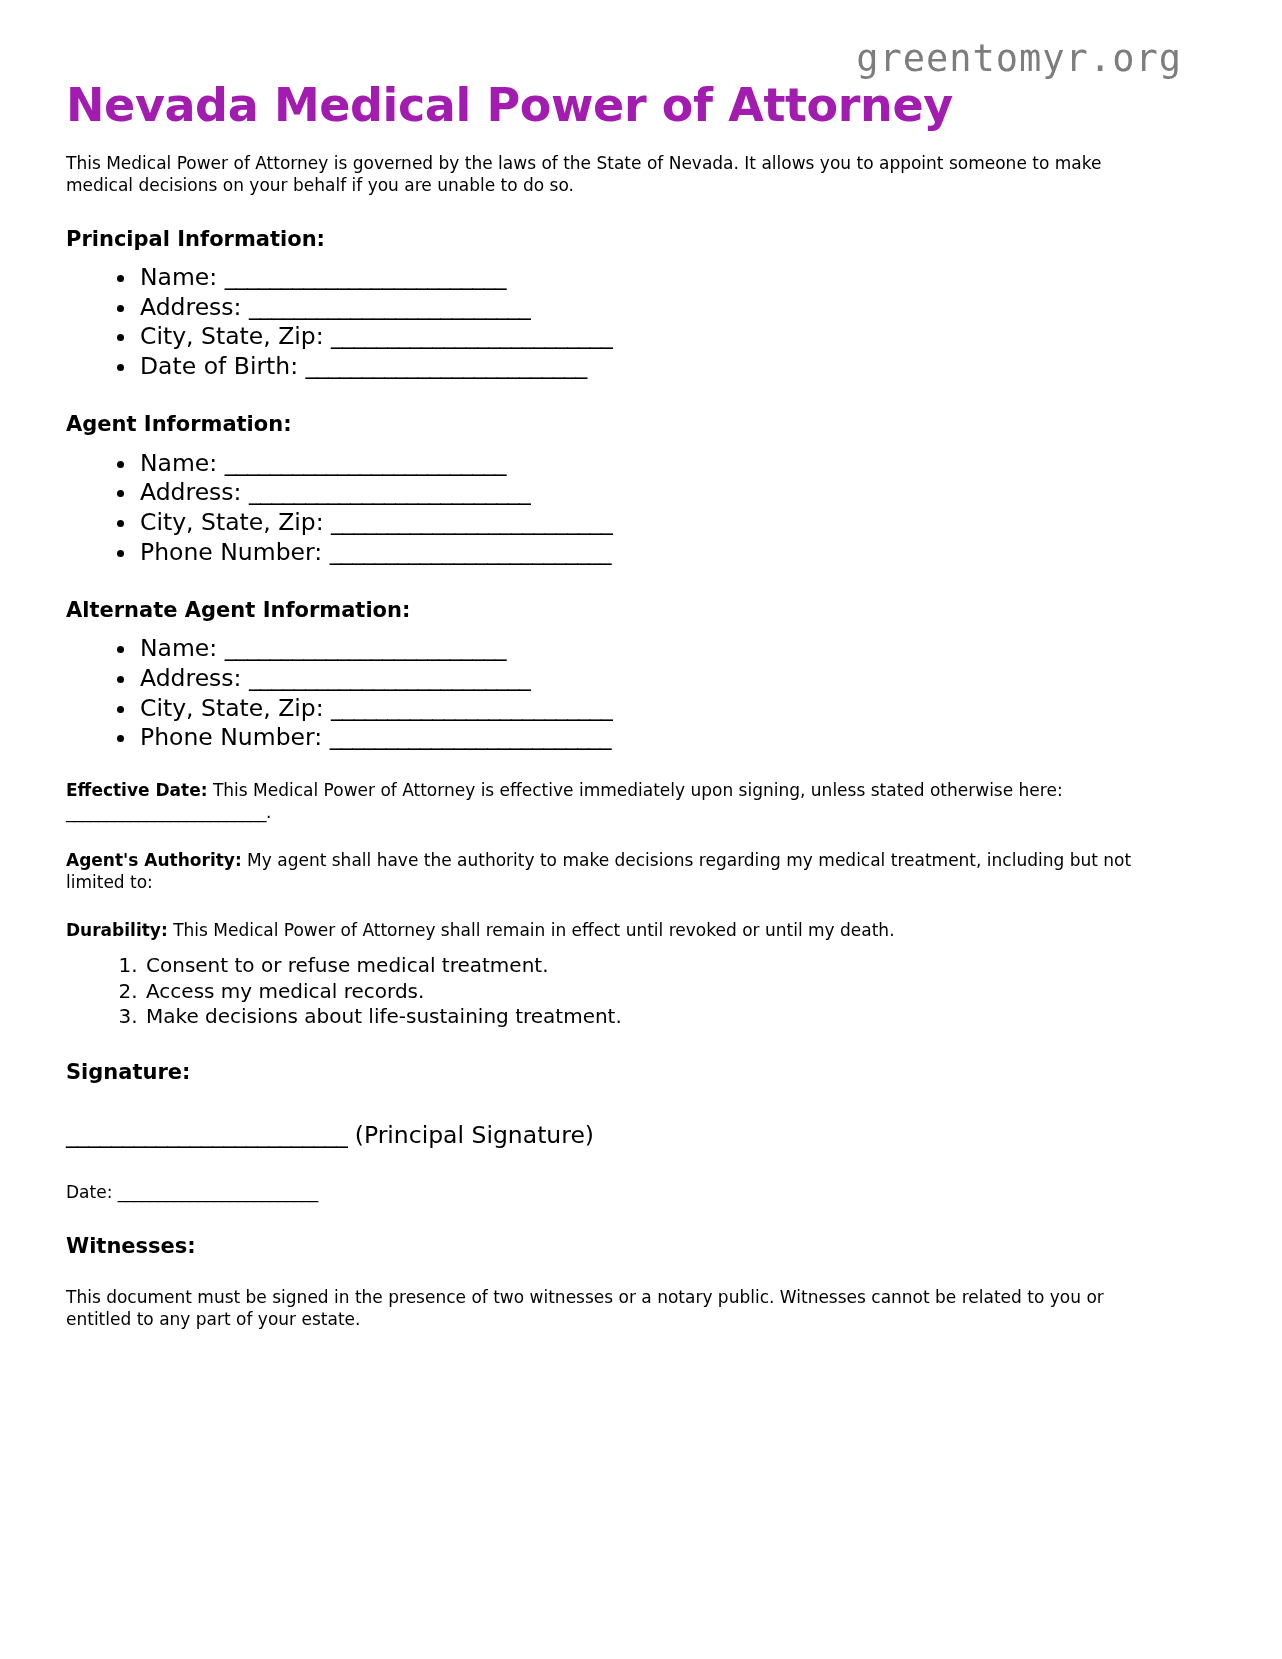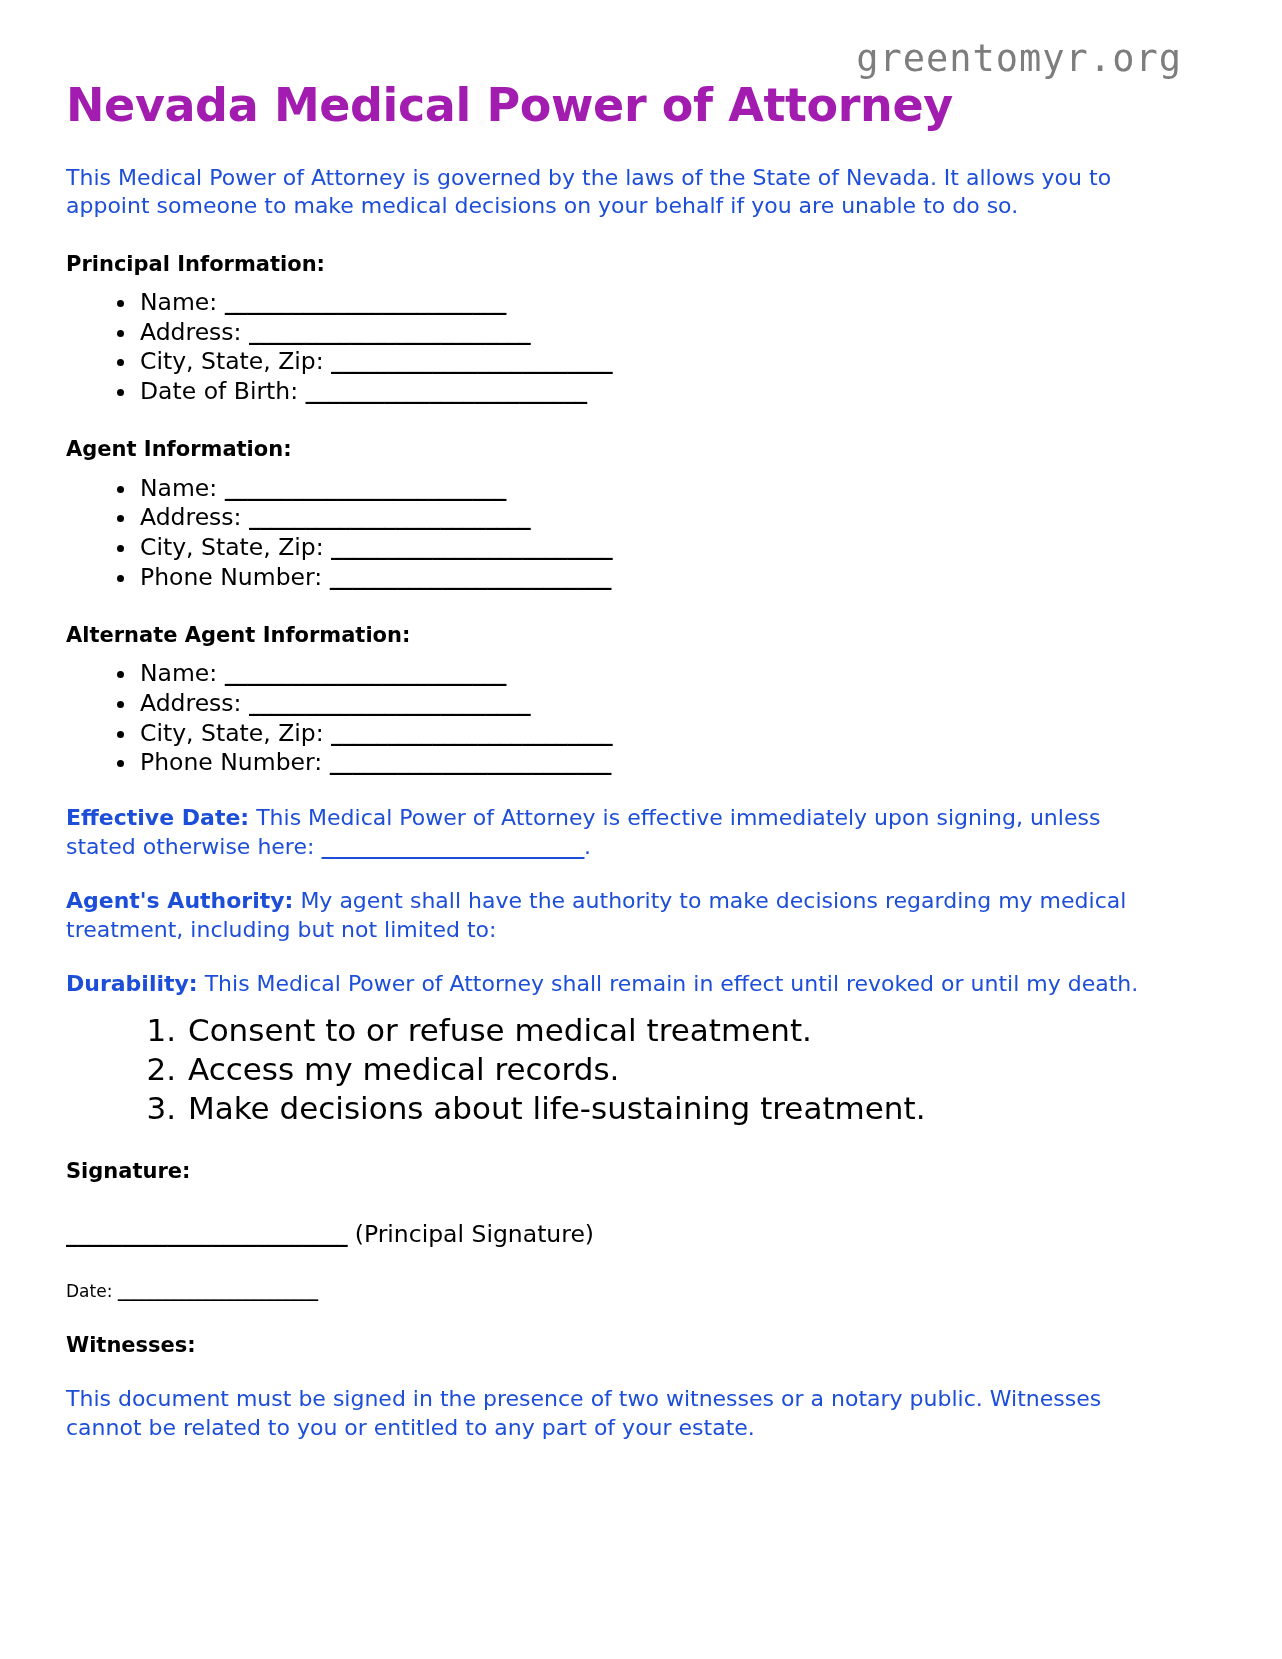--- a/index.html
+++ b/index.html
@@ -36,25 +36,25 @@
   h1.doc-title {
     margin: 0;
     padding-top: 80px;
     font-size: 46px;
     font-weight: bold;
     letter-spacing: -0.4px;
     line-height: 1.12;
     color: #a21caf;
   }
   p.para {
-    margin: 32px 0 0 0;
-    font-size: 22px;
+    margin: 20px 0 0 0;
+    font-size: 17px;
     line-height: 1.30;
     max-width: 1078px;
-    color: #1d4ed8;
+    color: #000000;
   }
   p.para.tight {
     margin-top: 26px;
   }
   h2.section {
     margin: 30px 0 0 0;
     font-size: 21px;
     font-weight: bold;
     line-height: 1.3;
   }
@@ -67,29 +67,27 @@
     font-size: 23.5px;
     line-height: 1.26;
     padding-left: 2px;
   }
   ol.authority {
     margin: 12px 0 0 0;
     padding-left: 78px;
     list-style: decimal;
   }
   ol.authority li {
-    font-size: 31px;
+    font-size: 20px;
     line-height: 1.26;
     padding-left: 2px;
-    margin-left: 42px;
   }
   .blank {
     letter-spacing: -0.5px;
     white-space: pre;
-    font-weight: bold;
   }
   .bold-lead {
     font-weight: bold;
   }
   .sig-line {
     margin: 34px 0 0 0;
     font-size: 23.5px;
     line-height: 1.3;
   }
   .date-line {

